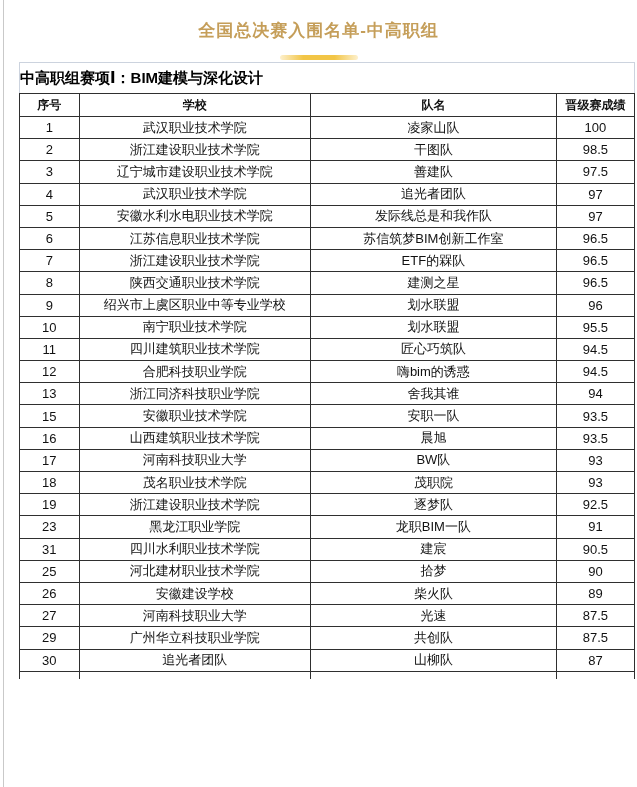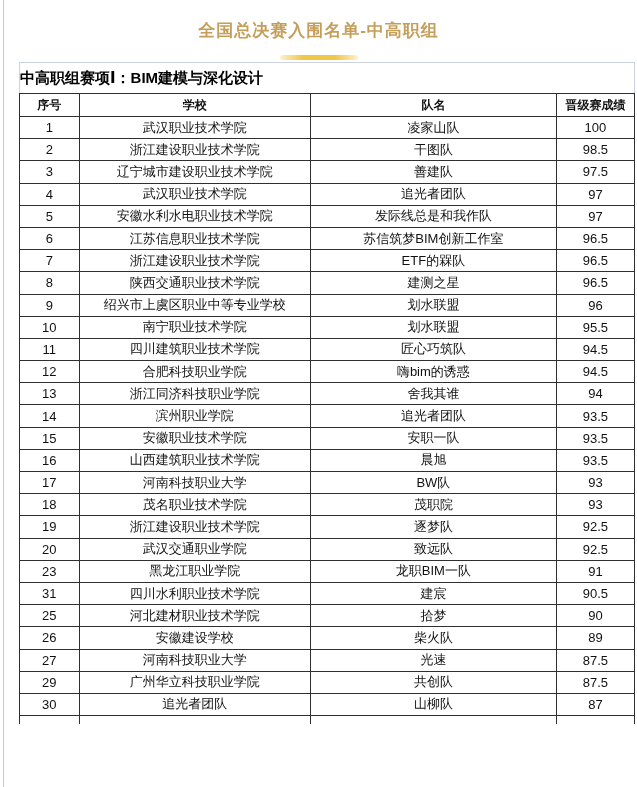--- a/index.html
+++ b/index.html
@@ -144,26 +144,20 @@
           <td>嗨bim的诱惑</td>
           <td>94.5</td>
         </tr>
         <tr>
           <td>13</td>
           <td>浙江同济科技职业学院</td>
           <td>舍我其谁</td>
           <td>94</td>
         </tr>
         <tr>
-          <td>14</td>
-          <td>滨州职业学院</td>
-          <td>追光者团队</td>
-          <td>93.5</td>
-        </tr>
-        <tr>
           <td>15</td>
           <td>安徽职业技术学院</td>
           <td>安职一队</td>
           <td>93.5</td>
         </tr>
         <tr>
           <td>16</td>
           <td>山西建筑职业技术学院</td>
           <td>晨旭</td>
           <td>93.5</td>
@@ -180,26 +174,20 @@
           <td>茂职院</td>
           <td>93</td>
         </tr>
         <tr>
           <td>19</td>
           <td>浙江建设职业技术学院</td>
           <td>逐梦队</td>
           <td>92.5</td>
         </tr>
         <tr>
-          <td>20</td>
-          <td>武汉交通职业学院</td>
-          <td>致远队</td>
-          <td>92.5</td>
-        </tr>
-        <tr>
           <td>23</td>
           <td>黑龙江职业学院</td>
           <td>龙职BIM一队</td>
           <td>91</td>
         </tr>
         <tr>
           <td>31</td>
           <td>四川水利职业技术学院</td>
           <td>建宸</td>
           <td>90.5</td>

